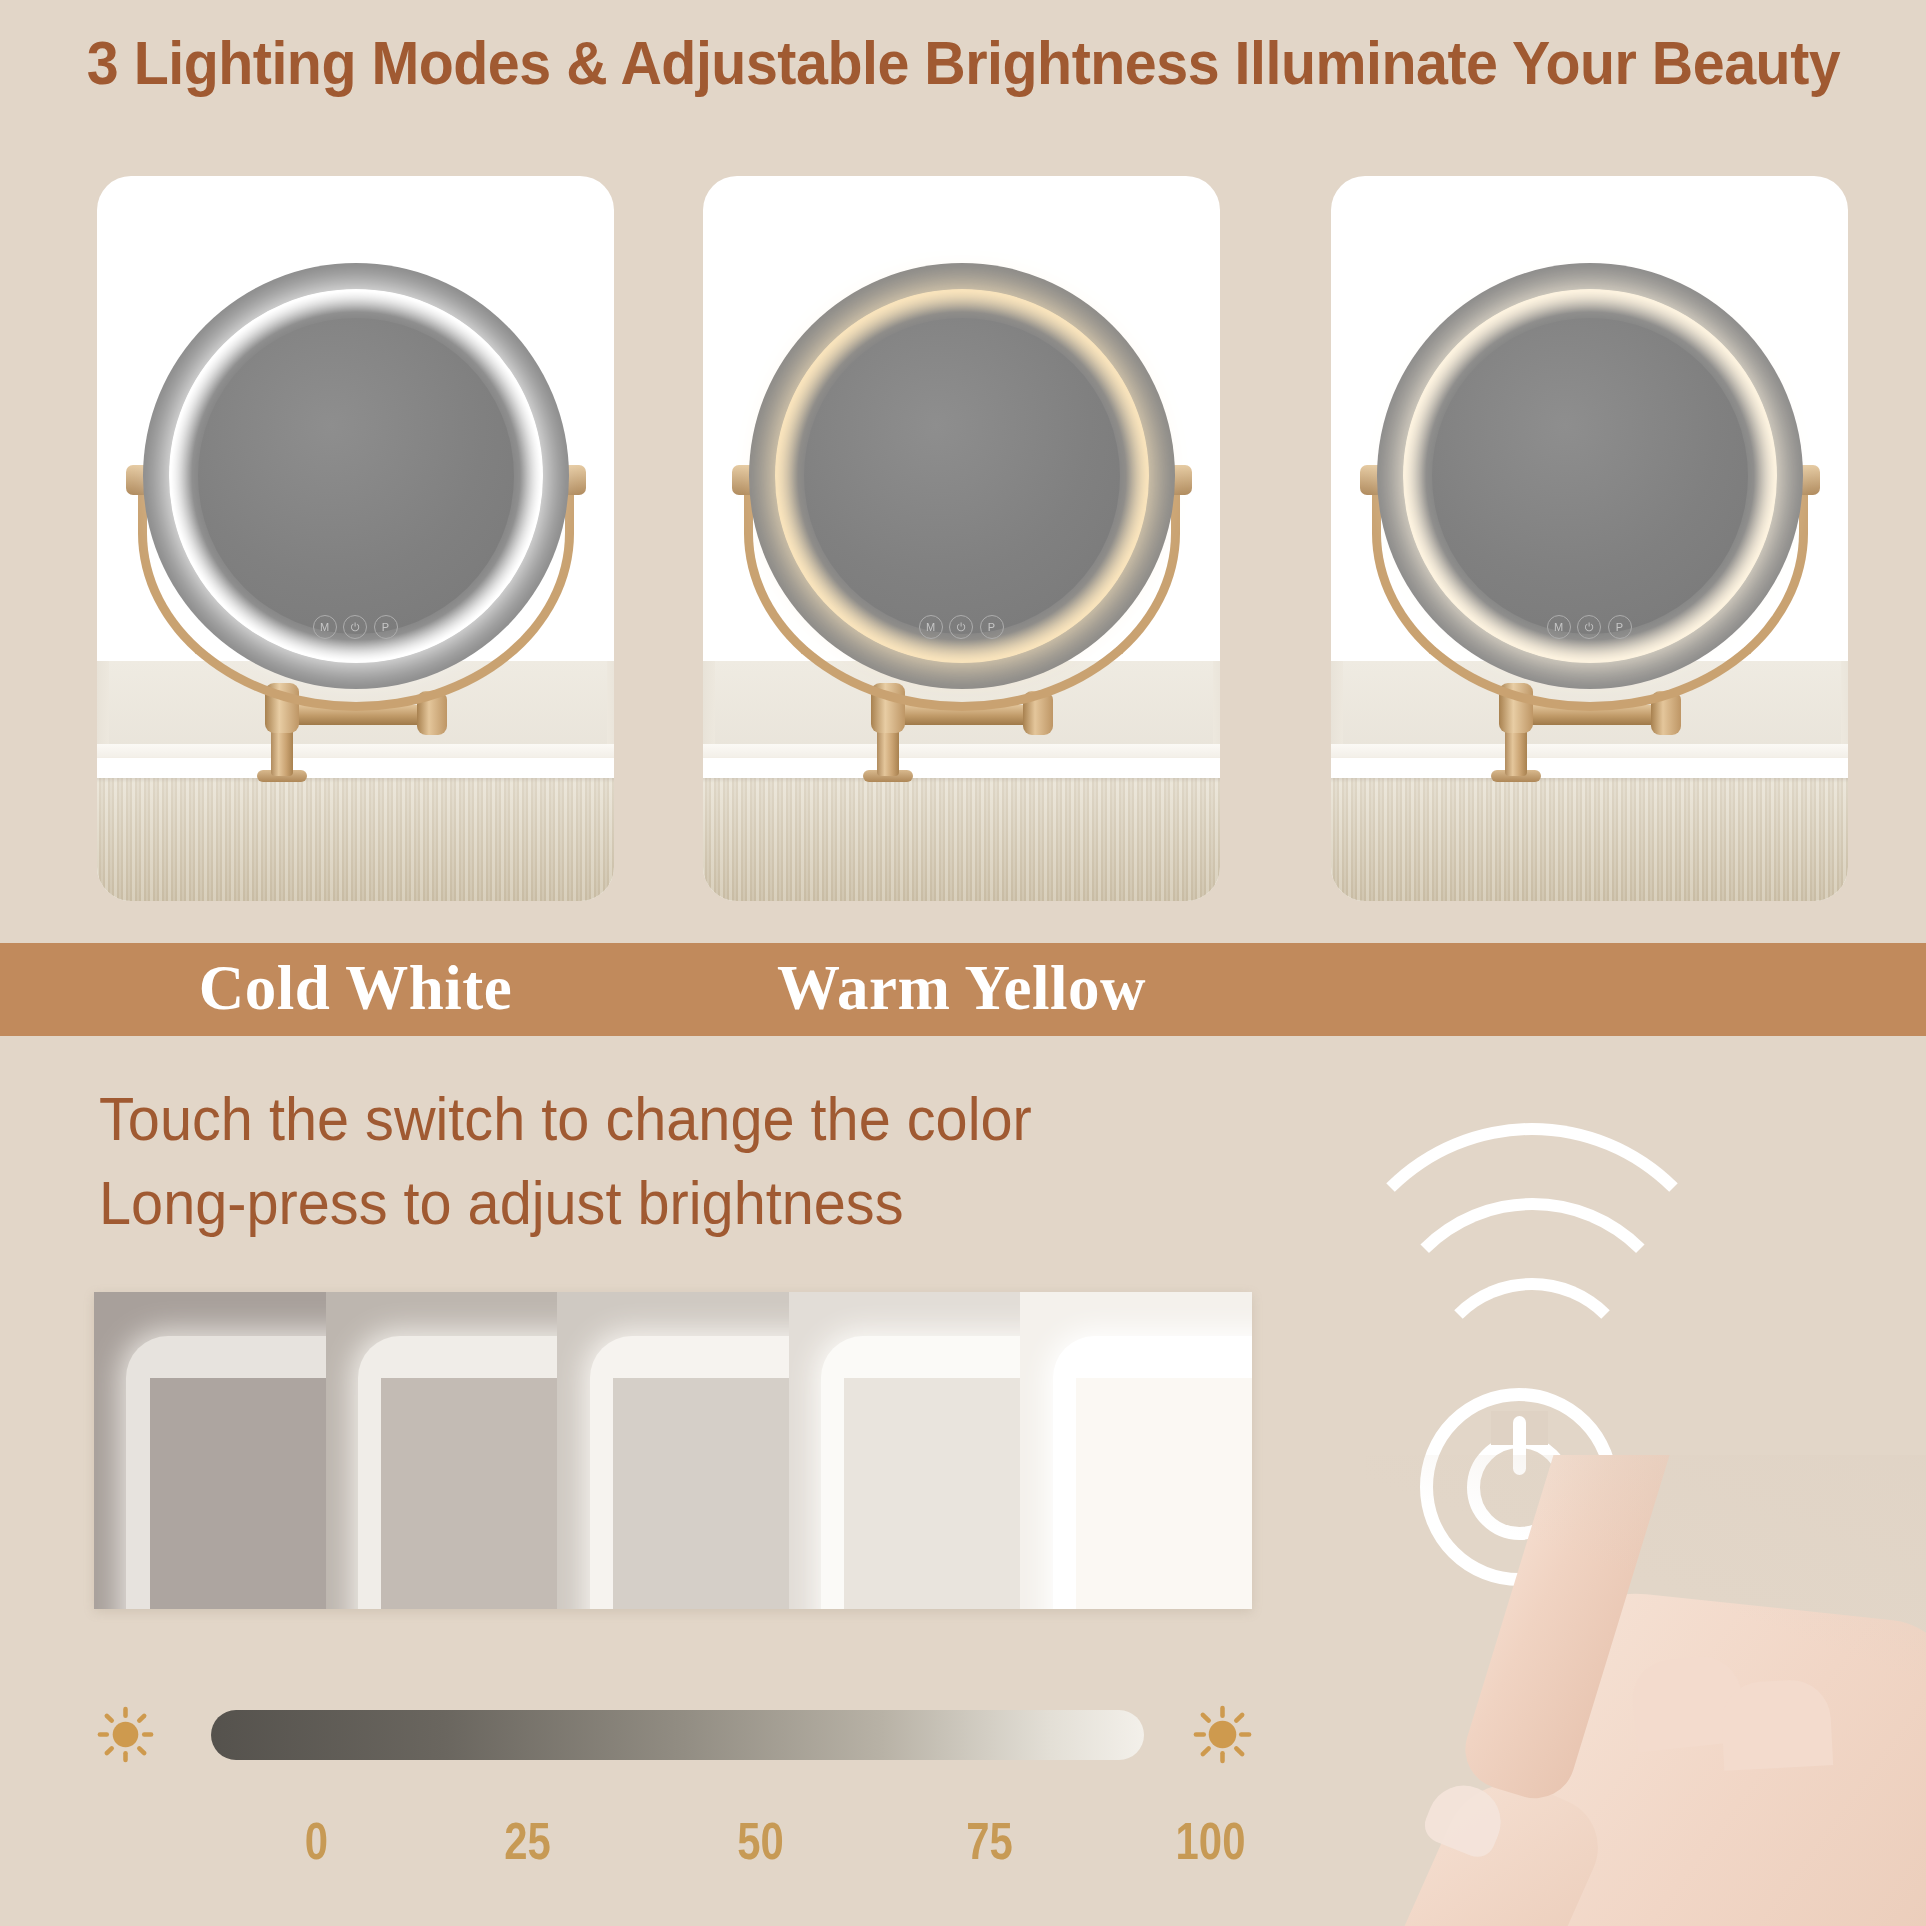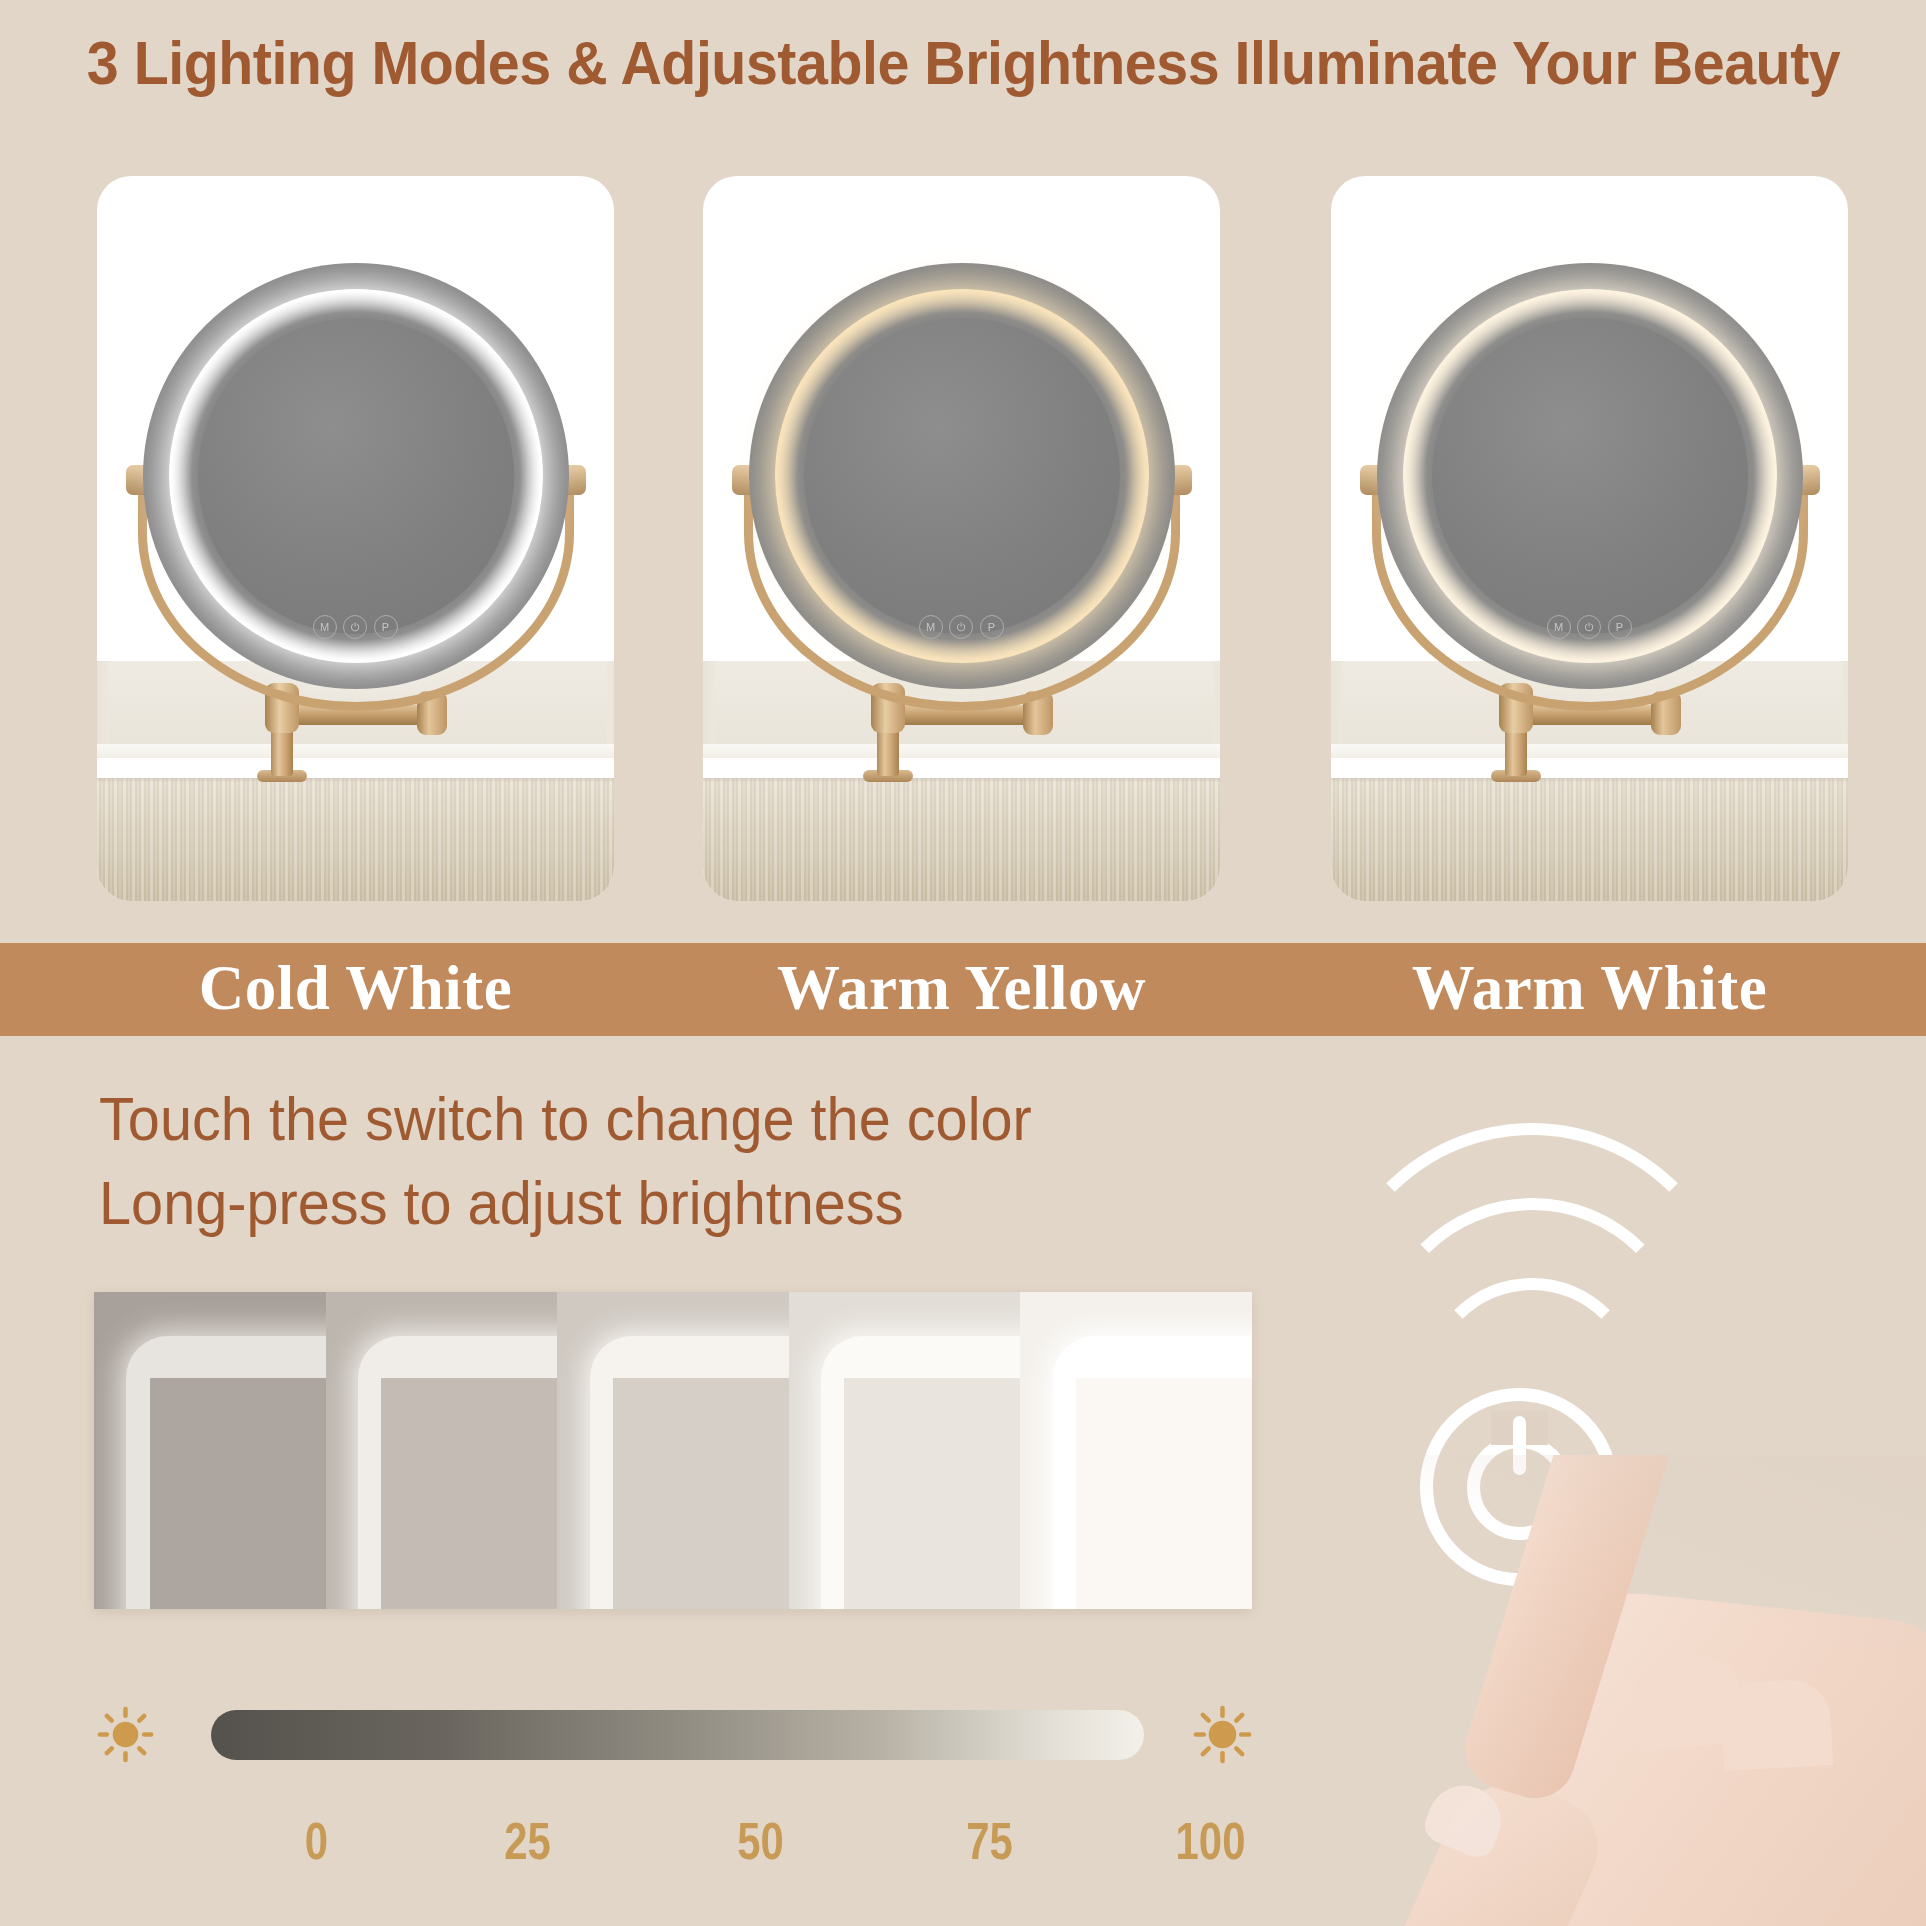--- a/index.html
+++ b/index.html
@@ -376,21 +376,20 @@
           </div>
         </div>
       </div>
     </div>
   </div>
 
   <div class="band">
     <div class="band-inner">
       <div class="band-label b1">Cold White</div>
       <div class="band-label b2">Warm Yellow</div>
-      <div class="band-label b3">Warm White</div>
     </div>
   </div>
 
   <div class="sub">
     <span class="l1">Touch the switch to change the color</span>
     <span class="l2">Long-press to adjust brightness</span>
   </div>
 
   <div class="strip">
     <div class="step" style="background: rgb(168, 160, 155);">

